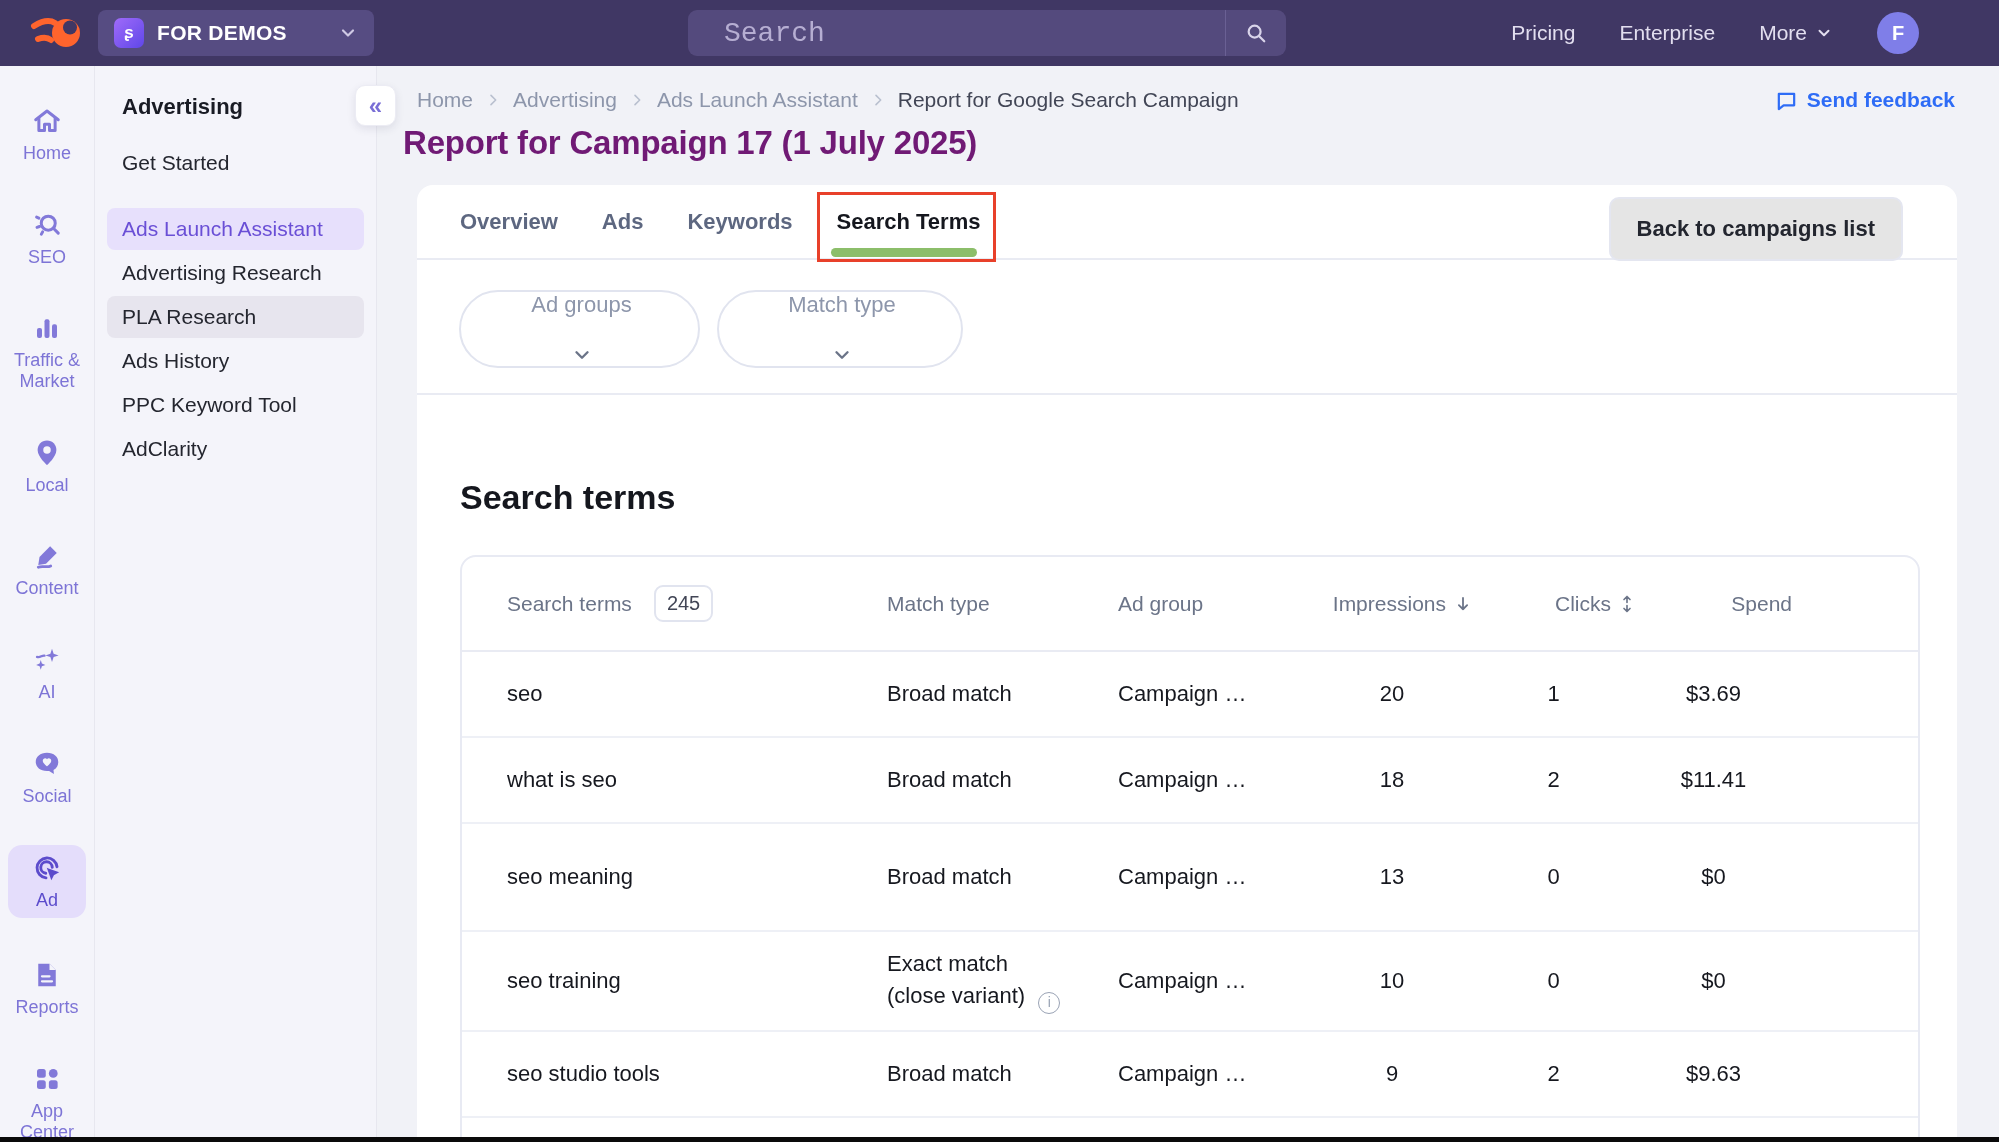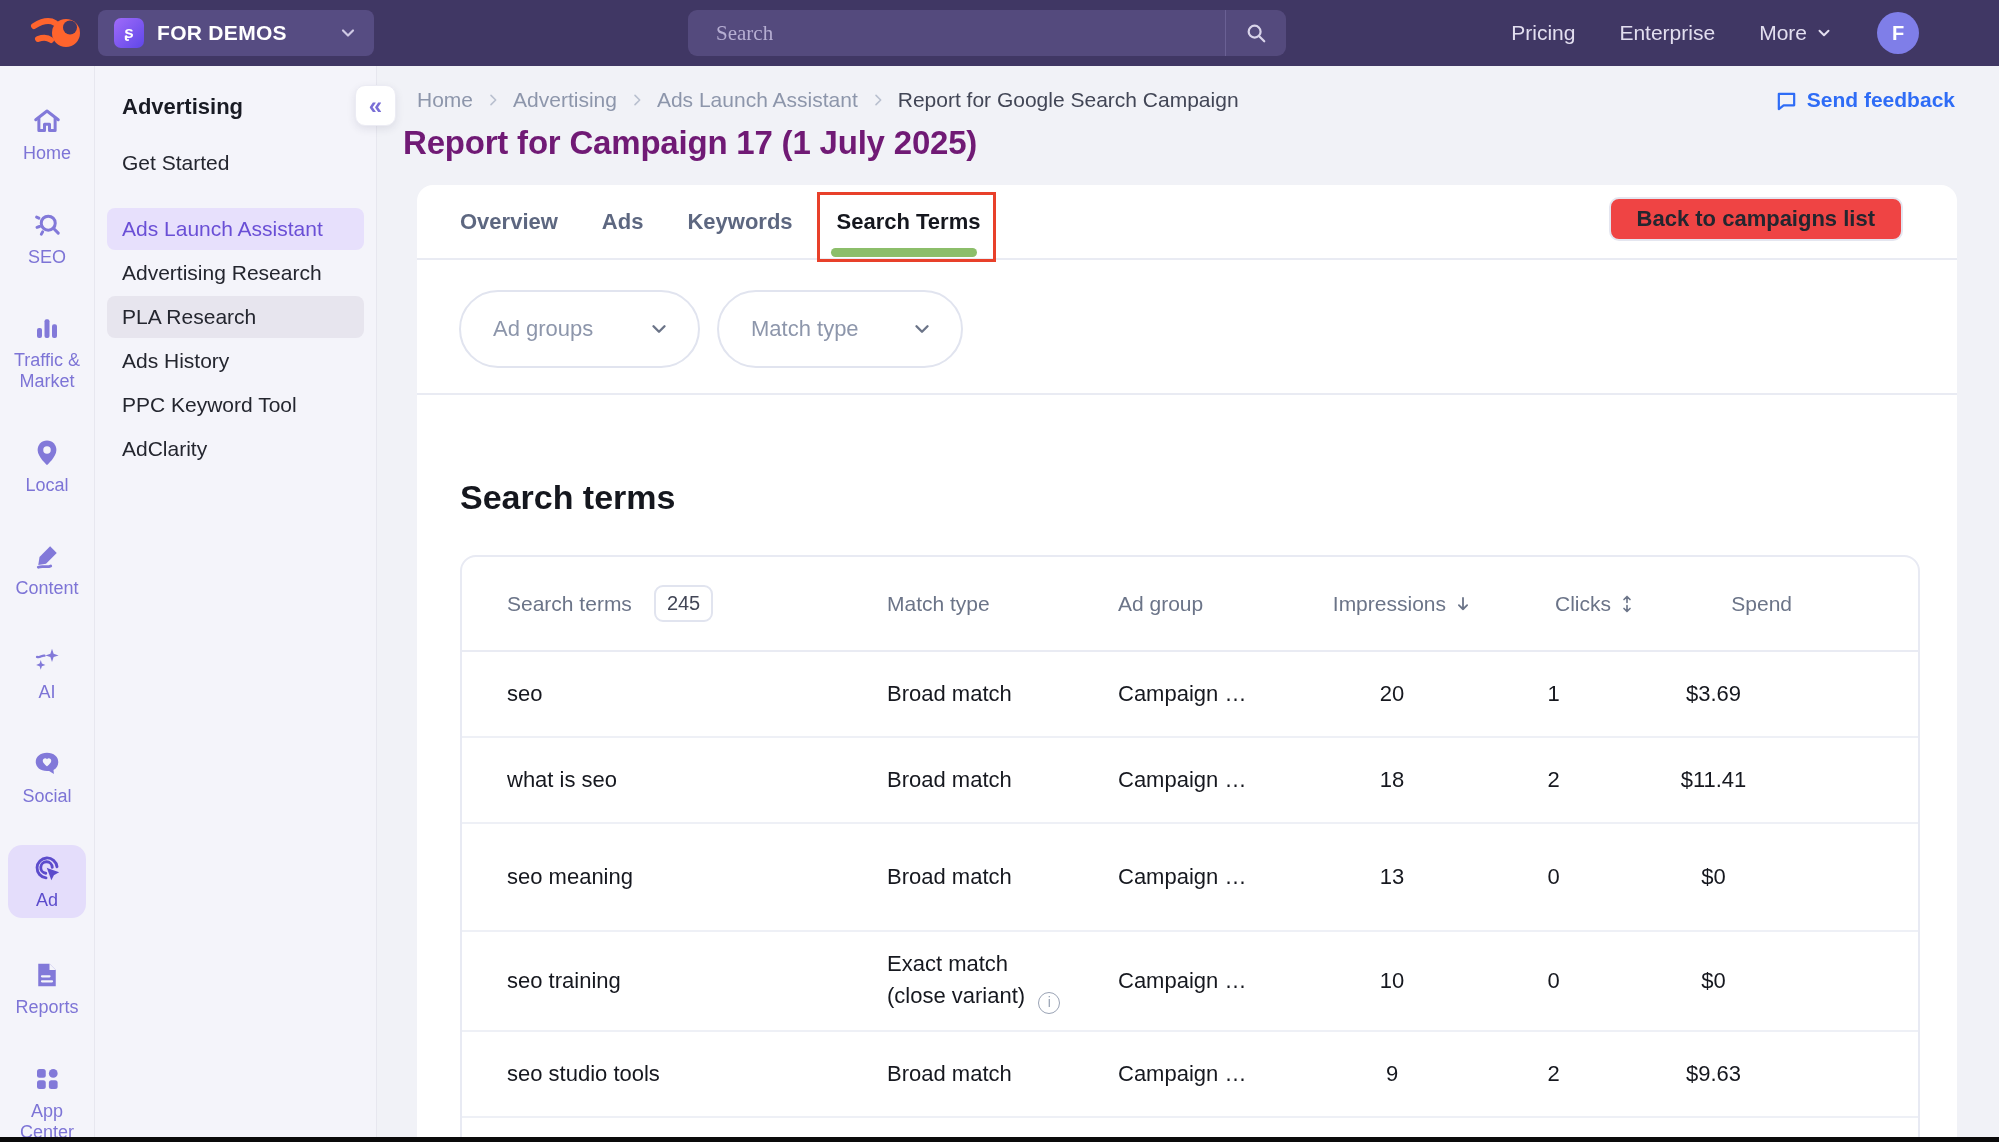--- a/index.html
+++ b/index.html
@@ -8,21 +8,21 @@
   #app { position:relative; width:1999px; height:1142px; background:#f1f2f7; overflow:hidden; }
 
   
   .topbar { position:absolute; left:0; top:0; width:1999px; height:66px; background:#403764; display:flex; align-items:center; z-index:30; }
   .logo { margin-left:30px; width:54px; height:40px; flex:0 0 auto; }
   .project-btn { margin-left:14px; width:276px; height:46px; background:#564c82; border-radius:8px; display:flex; align-items:center; padding:0 16px; cursor:pointer; }
   .project-ico { width:30px; height:30px; border-radius:7px; background:linear-gradient(135deg,#a06bfa,#5f47e8); display:flex; align-items:center; justify-content:center; color:#fff; font-size:17px; font-weight:bold; }
   .project-label { color:#fff; font-size:21px; font-weight:600; margin-left:13px; letter-spacing:.3px; flex:1; }
   .project-btn .chev { color:#cfc9e4; }
   .search-wrap { position:absolute; left:688px; top:10px; width:598px; height:46px; background:#544a7d; border-radius:9px; display:flex; align-items:center; }
-  .search-input { flex:1; height:100%; background:transparent; border:none; outline:none; color:#e8e5f4; font-size:21px; padding:0 28px; font-family:Liberation Serif, serif; }
+  .search-input { flex:1; height:100%; background:transparent; border:none; outline:none; color:#e8e5f4; font-size:28px; padding:0 36px; font-family:Liberation Mono, monospace; }
   .search-input::placeholder { color:#b6aed2; }
   .search-div { width:1px; height:46px; background:#6a6094; }
   .search-btn { width:60px; height:100%; display:flex; align-items:center; justify-content:center; color:#d9d4ea; cursor:pointer; }
   .topnav { position:absolute; right:0; top:0; height:66px; display:flex; align-items:center; gap:44px; padding-right:80px; }
   .topnav a { color:#e2deef; font-size:21px; text-decoration:none; display:flex; align-items:center; gap:8px; cursor:pointer; }
   .avatar { width:42px; height:42px; border-radius:50%; background:#7f7ee8; color:#fff; font-size:20px; font-weight:700; display:flex; align-items:center; justify-content:center; cursor:pointer; }
 
   
   .rail { position:absolute; left:0; top:66px; width:95px; height:1076px; background:#f4f4fa; border-right:1px solid #e7e7ef; display:flex; flex-direction:column; align-items:center; padding-top:32px; z-index:20; }
   .rail-item { width:78px; display:flex; flex-direction:column; align-items:center; color:#8279d9; cursor:pointer; margin-bottom:30px; padding:8px 0; border-radius:14px; }
@@ -51,24 +51,24 @@
   .send-feedback { position:absolute; right:44px; top:22px; display:flex; align-items:center; gap:9px; color:#2e6cf6; font-size:21px; font-weight:600; cursor:pointer; }
   .page-title { position:absolute; left:25px; top:58px; font-size:33px; font-weight:700; color:#701a75; letter-spacing:-.2px; }
 
   
   .card { position:absolute; left:39px; top:119px; width:1540px; height:980px; background:#fff; border-radius:16px 16px 0 0; }
   .tabrow { position:relative; height:75px; border-bottom:2px solid #e9ebf3; display:flex; align-items:center; padding-left:43px; gap:44px; }
   .tab { font-size:22px; font-weight:600; color:#5d6780; cursor:pointer; }
   .tab.active { color:#15171e; font-weight:700; }
   .tab-underline { position:absolute; left:414px; top:63px; width:146px; height:9px; border-radius:5px; background:#8cbe6a; }
   .anno-box { position:absolute; left:400px; top:7px; width:179px; height:70px; border:3px solid #e8402a; z-index:5; pointer-events:none; }
-  .back-btn { position:absolute; right:54px; top:12px; height:44px; padding:0 26px; background:#ef4444; border:2px solid #e4e6f0; border-radius:10px; font-size:22px; font-weight:700; color:#23262f; display:flex; align-items:center; cursor:pointer; font-family:"Liberation Sans",sans-serif; }
+  .back-btn { position:absolute; right:54px; top:12px; height:64px; padding:0 26px; background:#e5e5e5; border:2px solid #e4e6f0; border-radius:10px; font-size:22px; font-weight:700; color:#23262f; display:flex; align-items:center; cursor:pointer; font-family:"Liberation Sans",sans-serif; }
 
   .filterrow { height:135px; border-bottom:2px solid #e9ebf3; display:flex; align-items:flex-start; padding:30px 0 0 42px; gap:17px; }
-  .pill { height:78px; border:2px solid #e1e4ef; border-radius:40px; display:flex; align-items:center; justify-content:space-between; padding:0 28px 0 32px; font-size:22px; color:#8d96ab; cursor:pointer; }
+  .pill { height:78px; border:2px solid #e1e4ef; border-radius:40px; display:flex; align-items:center; justify-content:space-between; padding:0 28px 0 32px; font-size:22px; color:#8d96ab; cursor:pointer;flex-direction:column; }
   .pill .chev { color:#6b7488; }
   .pill.w1 { width:241px; } .pill.w2 { width:246px; }
 
   .section-title { position:absolute; left:43px; top:293px; font-size:34px; font-weight:700; color:#15171e; }
 
   
   .table { position:absolute; left:43px; top:370px; width:1460px; height:640px; border:2px solid #e8eaf3; border-radius:16px; overflow:hidden; background:#fff; }
   .tgrid { display:grid; grid-template-columns:380px 231px 194px 160px 163px 157px; padding-left:45px; align-items:center; }
   .thead { height:95px; border-bottom:2px solid #e9ebf3; color:#6b7488; font-size:21px; font-weight:500; }
   .th { display:flex; align-items:center; gap:8px; }

